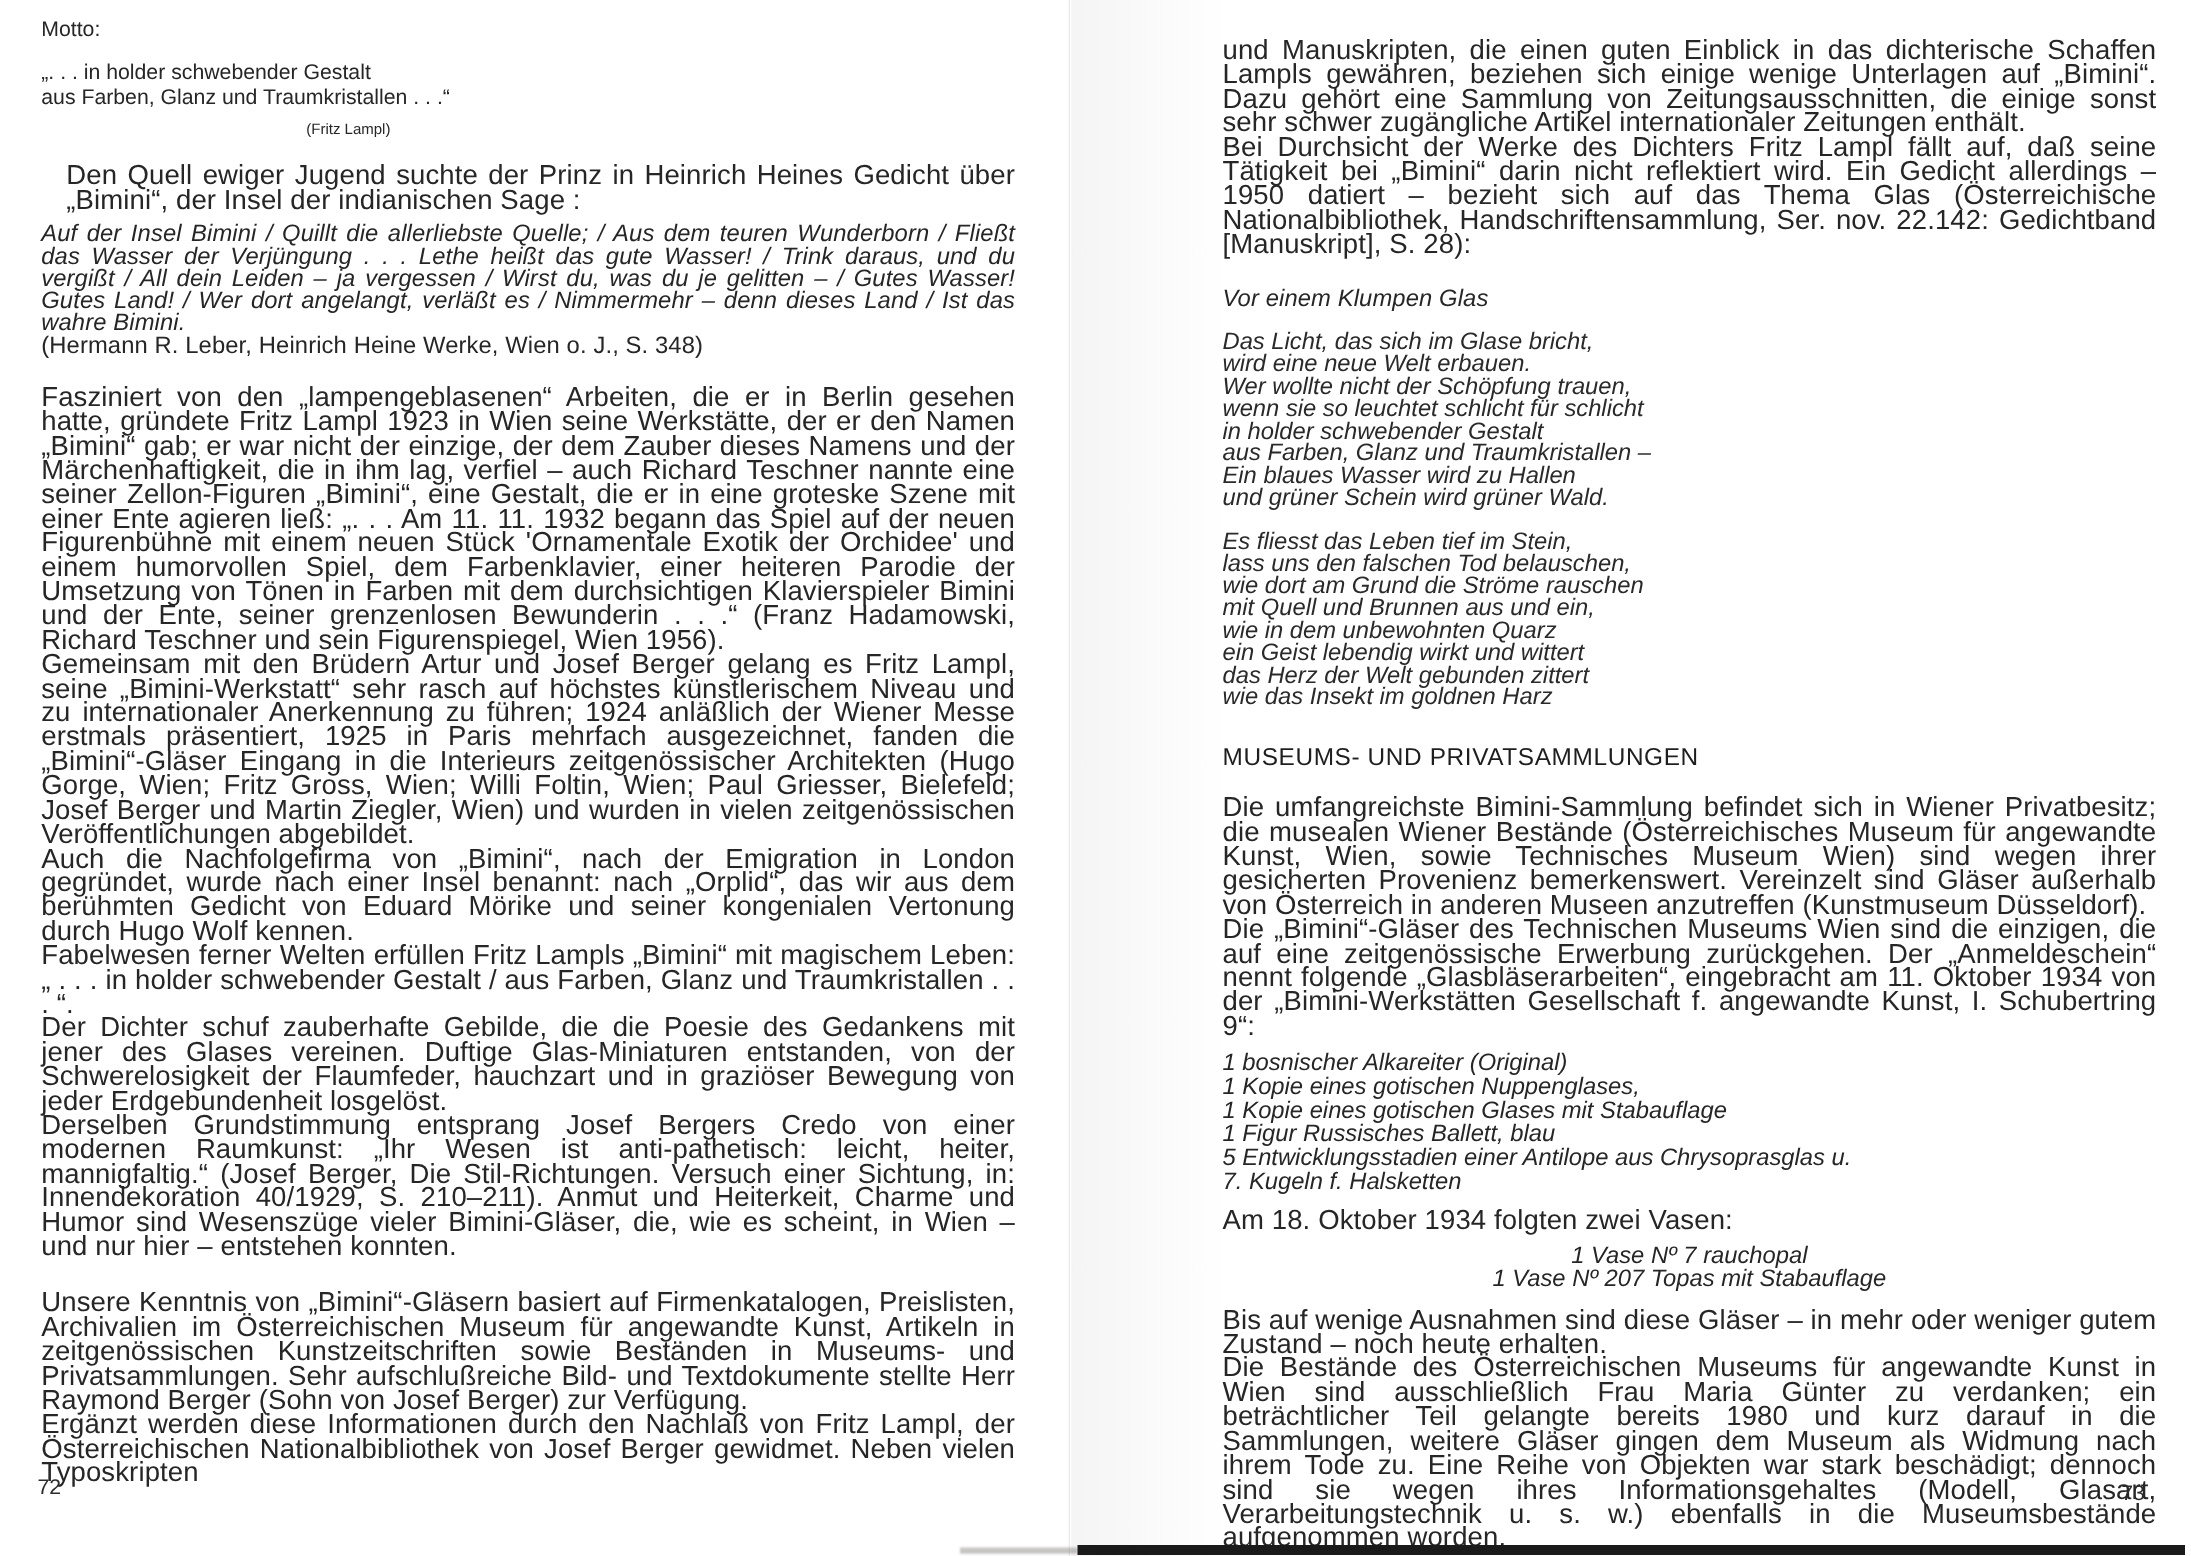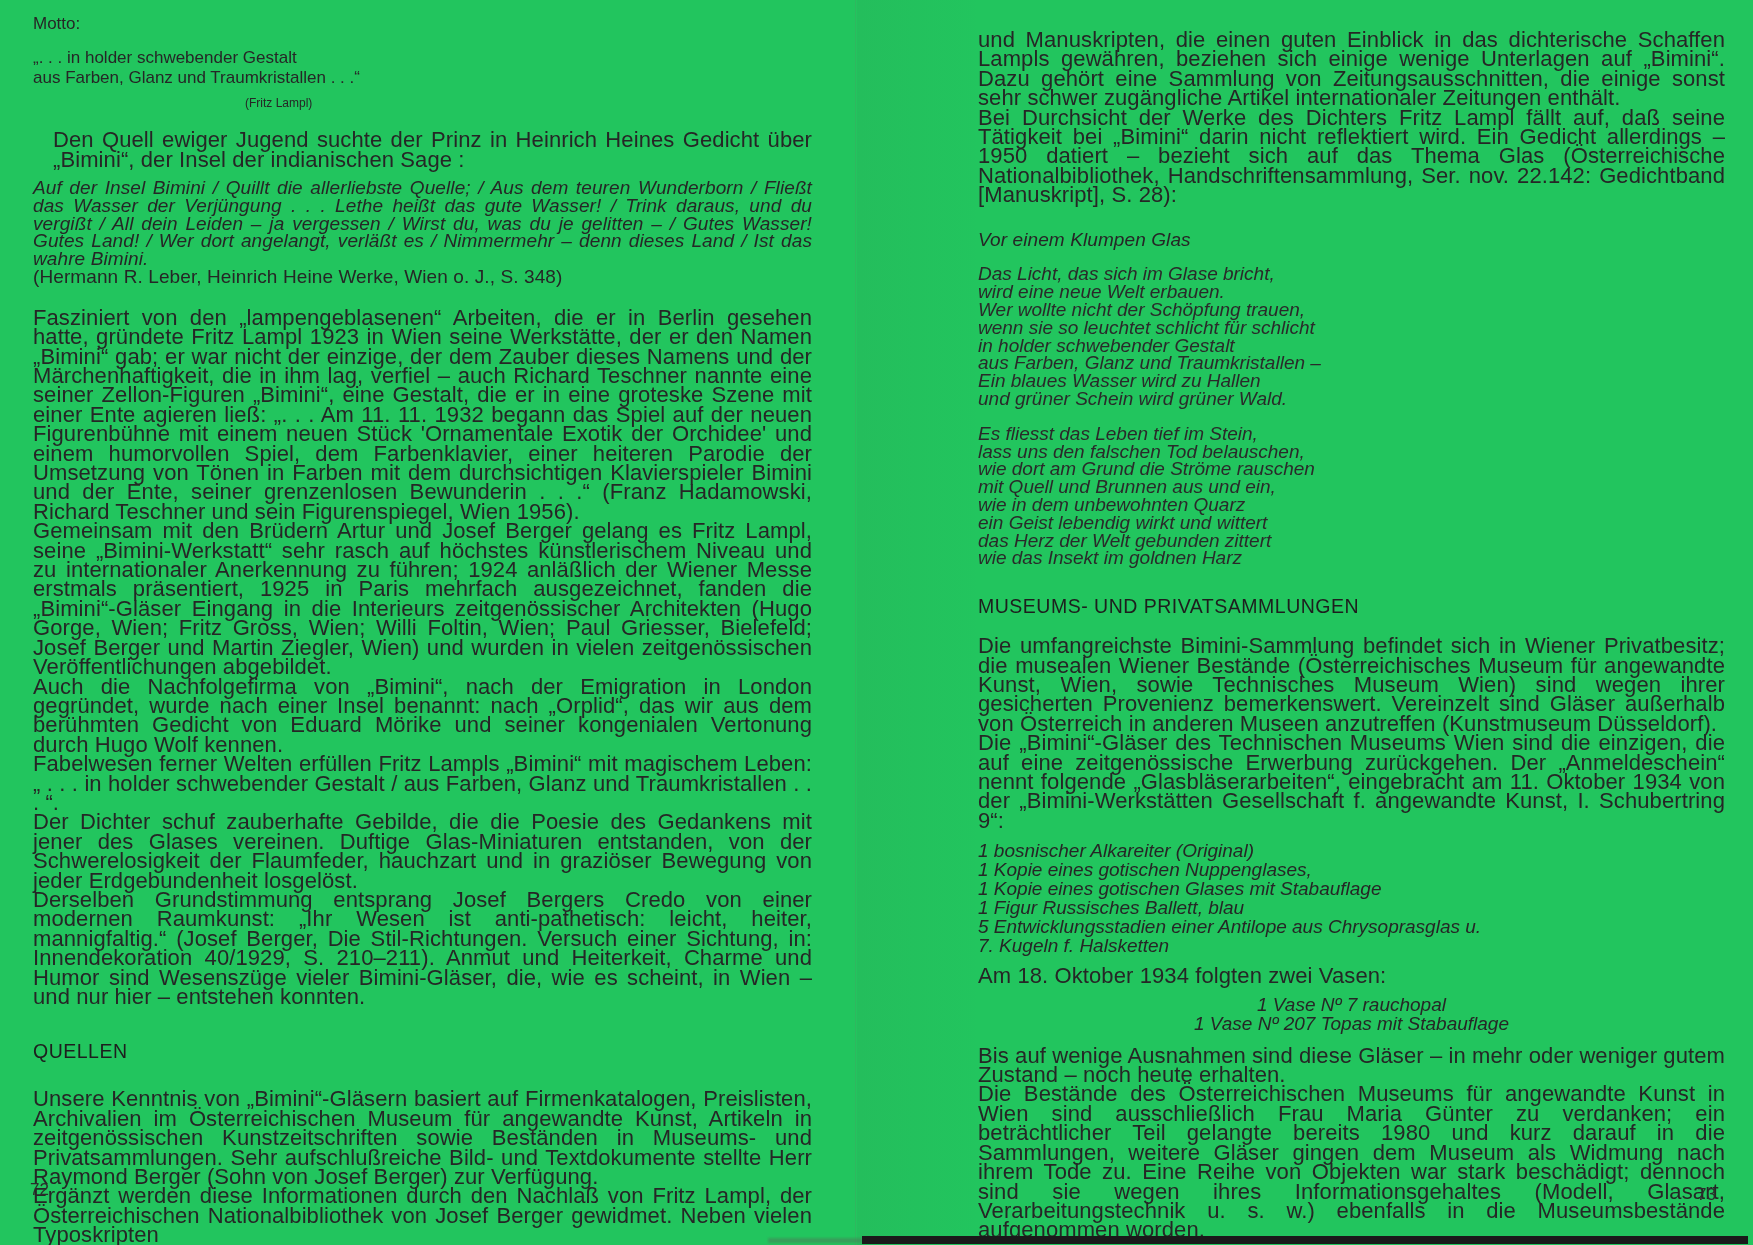--- a/index.html
+++ b/index.html
@@ -1,19 +1,19 @@
 <!DOCTYPE html>
 <html><head>
 <meta charset="utf-8">
 <style>
   html,body{margin:0;padding:0;background:#e9e7e2;}
   .sheet{
     position:relative;
     width:1753px;height:1245px;
-    background:#22c55e;
+    background:#ffffff;
     overflow:hidden;
     font-family:"Liberation Sans", sans-serif;
     color:#242424;
   }
   .col{position:absolute;}
   .col-left{left:33px;top:14px;width:779px;}
   .col-right{left:978px;top:30px;width:747px;}
 
   .label{font-size:17px;line-height:20px;color:#262626;}
   .motto-lines{
@@ -110,21 +110,20 @@
     <div class="body-text small italic heine-quote">Auf der Insel Bimini / Quillt die allerliebste Quelle; / Aus dem teuren Wunderborn / Fließt das Wasser der Verjüngung . . . Lethe heißt das gute Wasser! / Trink daraus, und du vergißt / All dein Leiden – ja vergessen / Wirst du, was du je gelitten – / Gutes Wasser! Gutes Land! / Wer dort angelangt, verläßt es / Nimmermehr – denn dieses Land / Ist das wahre Bimini.</div>
     <div class="body-text small heine-source">(Hermann R. Leber, Heinrich Heine Werke, Wien o. J., S. 348)</div>
 
     <div class="body-text main-body">Fasziniert von den „lampengeblasenen“ Arbeiten, die er in Berlin gesehen hatte, gründete Fritz Lampl 1923 in Wien seine Werkstätte, der er den Namen „Bimini“ gab; er war nicht der einzige, der dem Zauber dieses Namens und der Märchenhaftigkeit, die in ihm lag, verfiel – auch Richard Teschner nannte eine seiner Zellon-Figuren „Bimini“, eine Gestalt, die er in eine groteske Szene mit einer Ente agieren ließ: „. . .  Am 11. 11. 1932 begann das Spiel auf der neuen Figurenbühne mit einem neuen Stück 'Ornamentale Exotik der Orchidee' und einem humorvollen Spiel, dem Farbenklavier, einer heiteren Parodie der Umsetzung von Tönen in Farben mit dem durchsichtigen Klavierspieler Bimini und der Ente, seiner grenzenlosen Bewunderin . . .“ (Franz Hadamowski, Richard Teschner und sein Figurenspiegel, Wien 1956).
 Gemeinsam mit den Brüdern Artur und Josef Berger gelang es Fritz Lampl, seine „Bimini-Werkstatt“ sehr rasch auf höchstes künstlerischem Niveau und zu internationaler Anerkennung zu führen; 1924 anläßlich der Wiener Messe erstmals präsentiert, 1925 in Paris mehrfach ausgezeichnet, fanden die „Bimini“-Gläser Eingang in die Interieurs zeitgenössischer Architekten (Hugo Gorge, Wien; Fritz Gross, Wien; Willi Foltin, Wien; Paul Griesser, Bielefeld; Josef Berger und Martin Ziegler, Wien) und wurden in vielen zeitgenössischen Veröffentlichungen abgebildet.
 Auch die Nachfolgefirma von „Bimini“, nach der Emigration in London gegründet, wurde nach einer Insel benannt: nach „Orplid“, das wir aus dem berühmten Gedicht von Eduard Mörike und seiner kongenialen Vertonung durch Hugo Wolf kennen.
 Fabelwesen ferner Welten erfüllen Fritz Lampls „Bimini“ mit magischem Leben: „ . . . in holder schwebender Gestalt / aus Farben, Glanz und Traumkristallen . . . “.
 Der Dichter schuf zauberhafte Gebilde, die die Poesie des Gedankens mit jener des Glases vereinen. Duftige Glas-Miniaturen entstanden, von der Schwerelosigkeit der Flaumfeder, hauchzart und in graziöser Bewegung von jeder Erdgebundenheit losgelöst.
 Derselben Grundstimmung entsprang Josef Bergers Credo von einer modernen Raumkunst: „Ihr Wesen ist anti-pathetisch: leicht, heiter, mannigfaltig.“ (Josef Berger, Die Stil-Richtungen. Versuch einer Sichtung, in: Innendekoration 40/1929, S. 210–211). Anmut und Heiterkeit, Charme und Humor sind Wesenszüge vieler Bimini-Gläser, die, wie es scheint, in Wien – und nur hier – entstehen konnten.</div>
 
-    <h2 class="heading quellen-heading">QUELLEN</h2>
     <div class="body-text quellen-body">Unsere Kenntnis von „Bimini“-Gläsern basiert auf Firmenkatalogen, Preislisten, Archivalien im Österreichischen Museum für angewandte Kunst, Artikeln in zeitgenössischen Kunstzeitschriften sowie Beständen in Museums- und Privatsammlungen. Sehr aufschlußreiche Bild- und Textdokumente stellte Herr Raymond Berger (Sohn von Josef Berger) zur Verfügung.
 Ergänzt werden diese Informationen durch den Nachlaß von Fritz Lampl, der Österreichischen Nationalbibliothek von Josef Berger gewidmet. Neben vielen Typoskripten</div>
   </div>
 
   <div class="col col-right">
     <div class="body-text">und Manuskripten, die einen guten Einblick in das dichterische Schaffen Lampls gewähren, beziehen sich einige wenige Unterlagen auf „Bimini“. Dazu gehört eine Sammlung von Zeitungsausschnitten, die einige sonst sehr schwer zugängliche Artikel internationaler Zeitungen enthält.
 Bei Durchsicht der Werke des Dichters Fritz Lampl fällt auf, daß seine Tätigkeit bei „Bimini“ darin nicht reflektiert wird. Ein Gedicht allerdings – 1950 datiert – bezieht sich auf das Thema Glas (Österreichische Nationalbibliothek, Handschriftensammlung, Ser. nov. 22.142: Gedichtband [Manuskript], S. 28):</div>
 
     <div class="body-text small italic poem-title">Vor einem Klumpen Glas</div>
     <div class="small italic stanza">Das Licht, das sich im Glase bricht,

